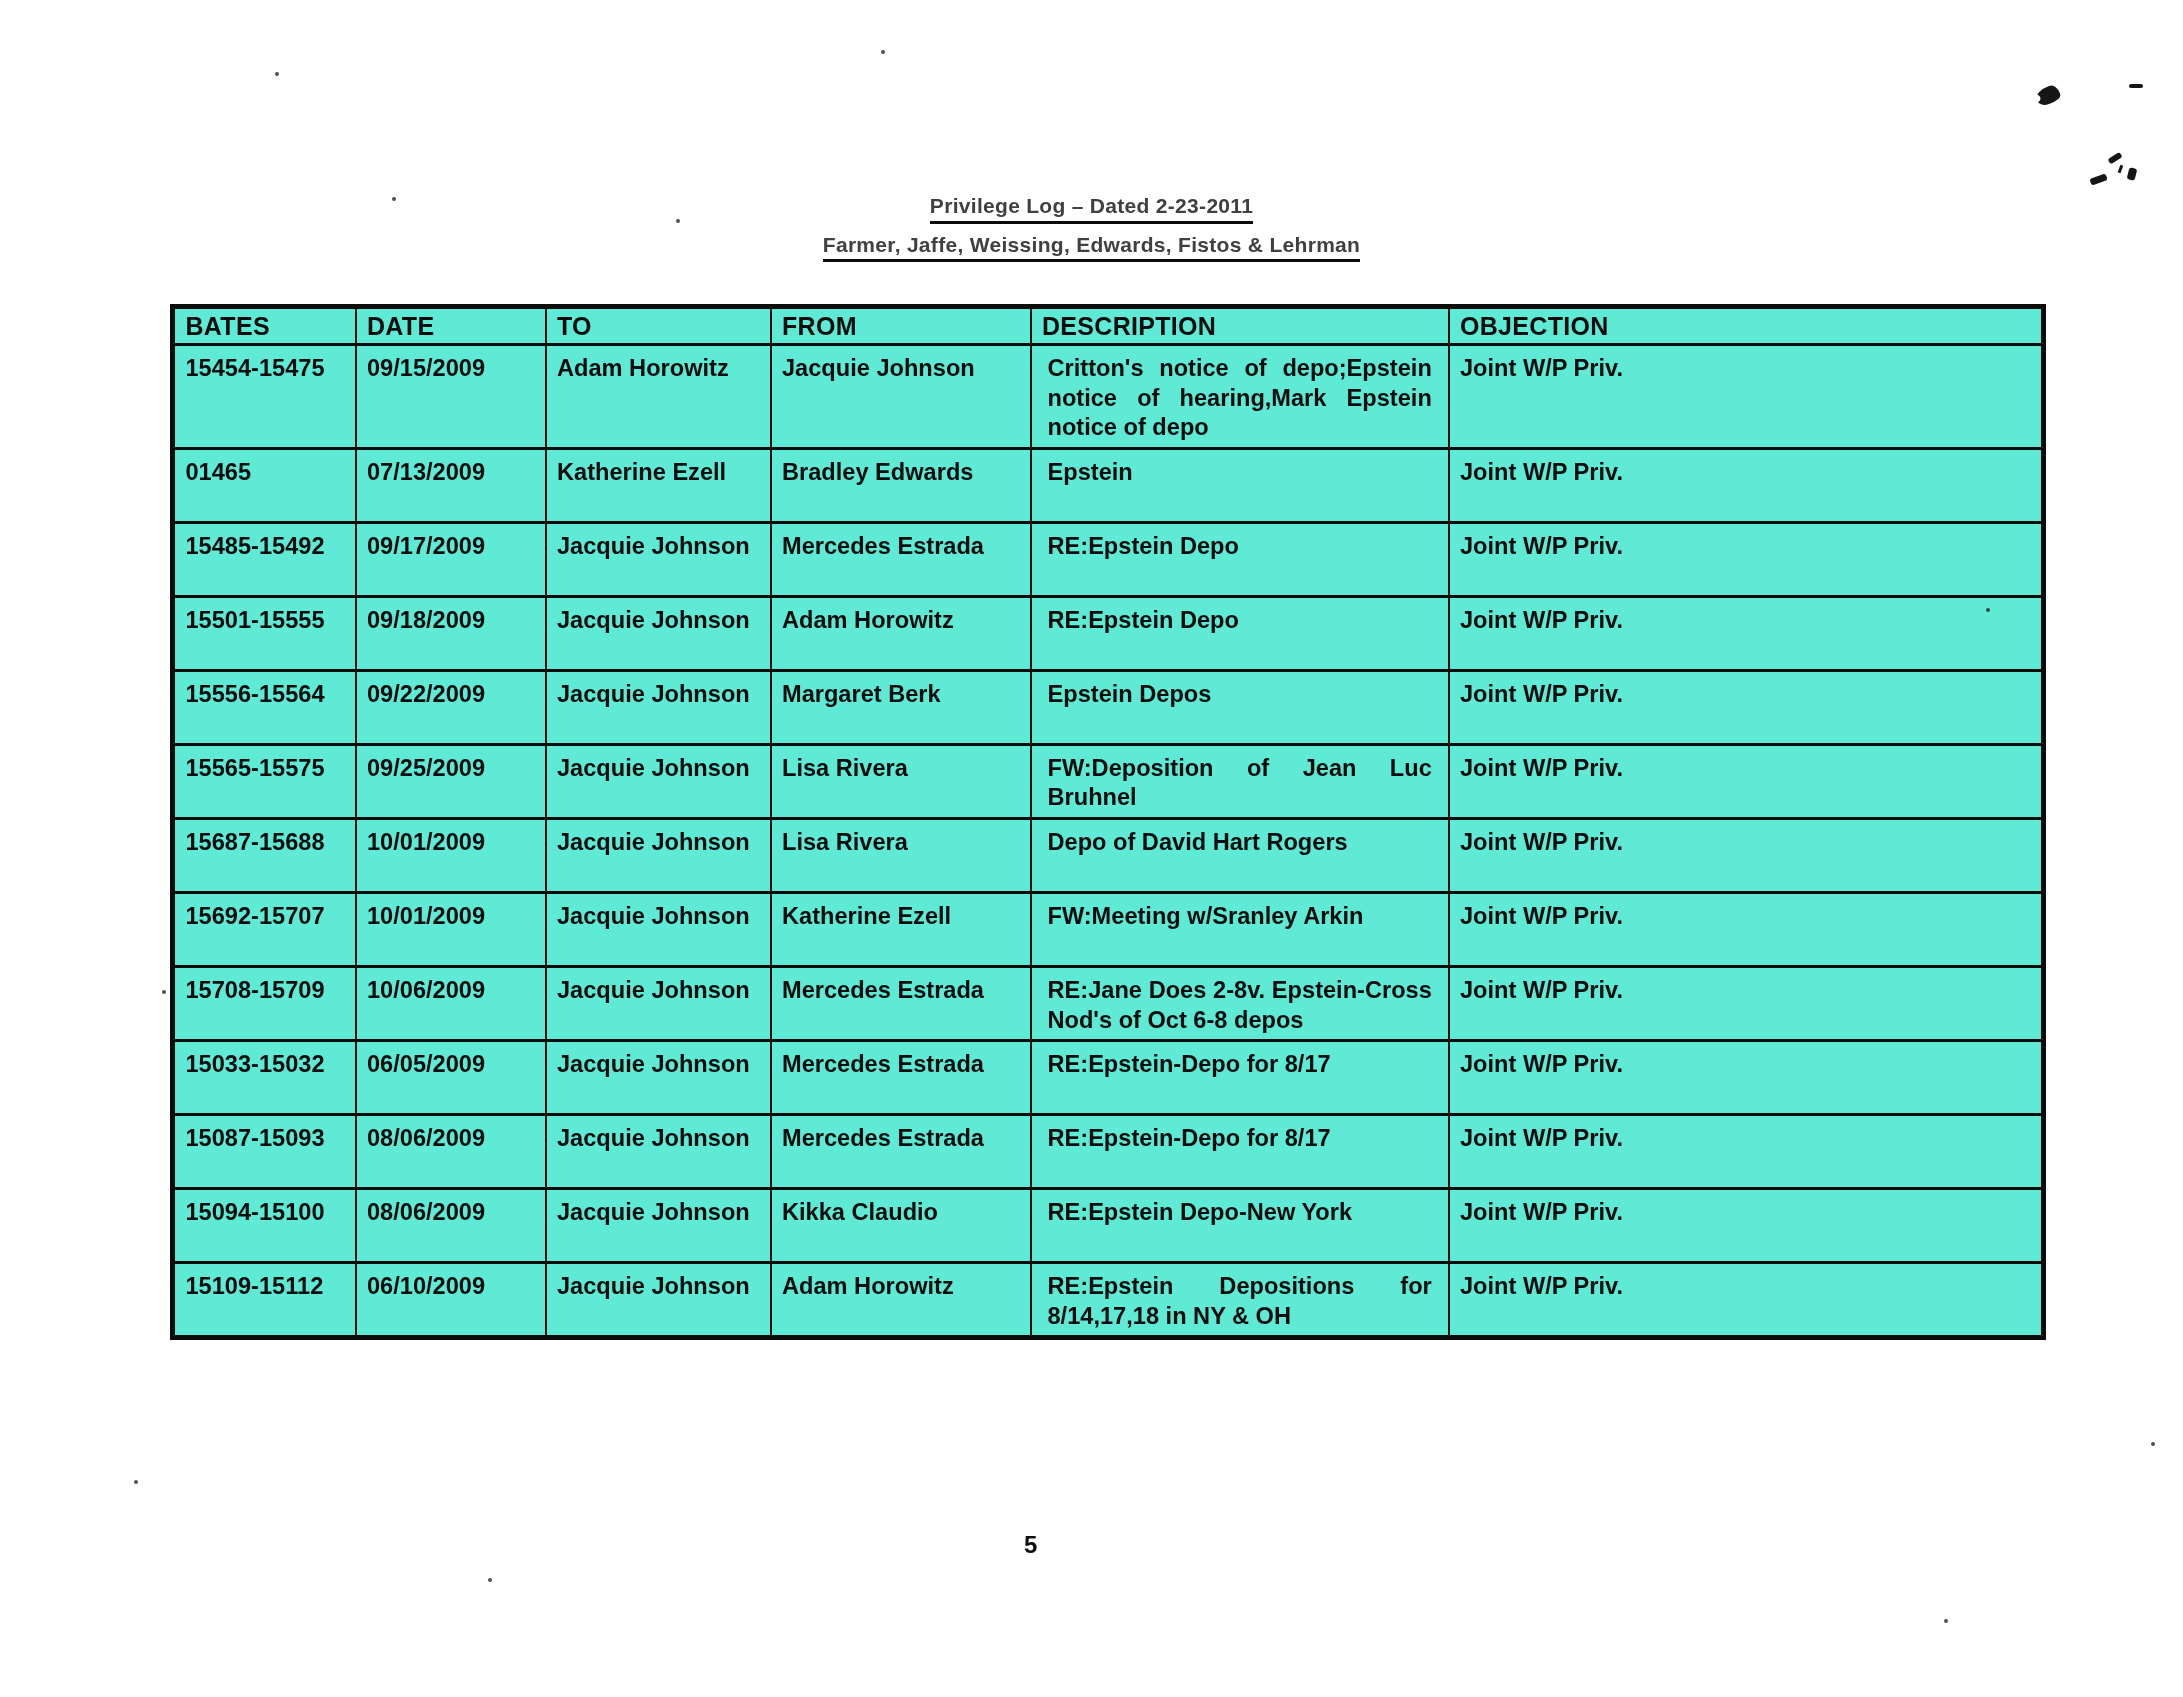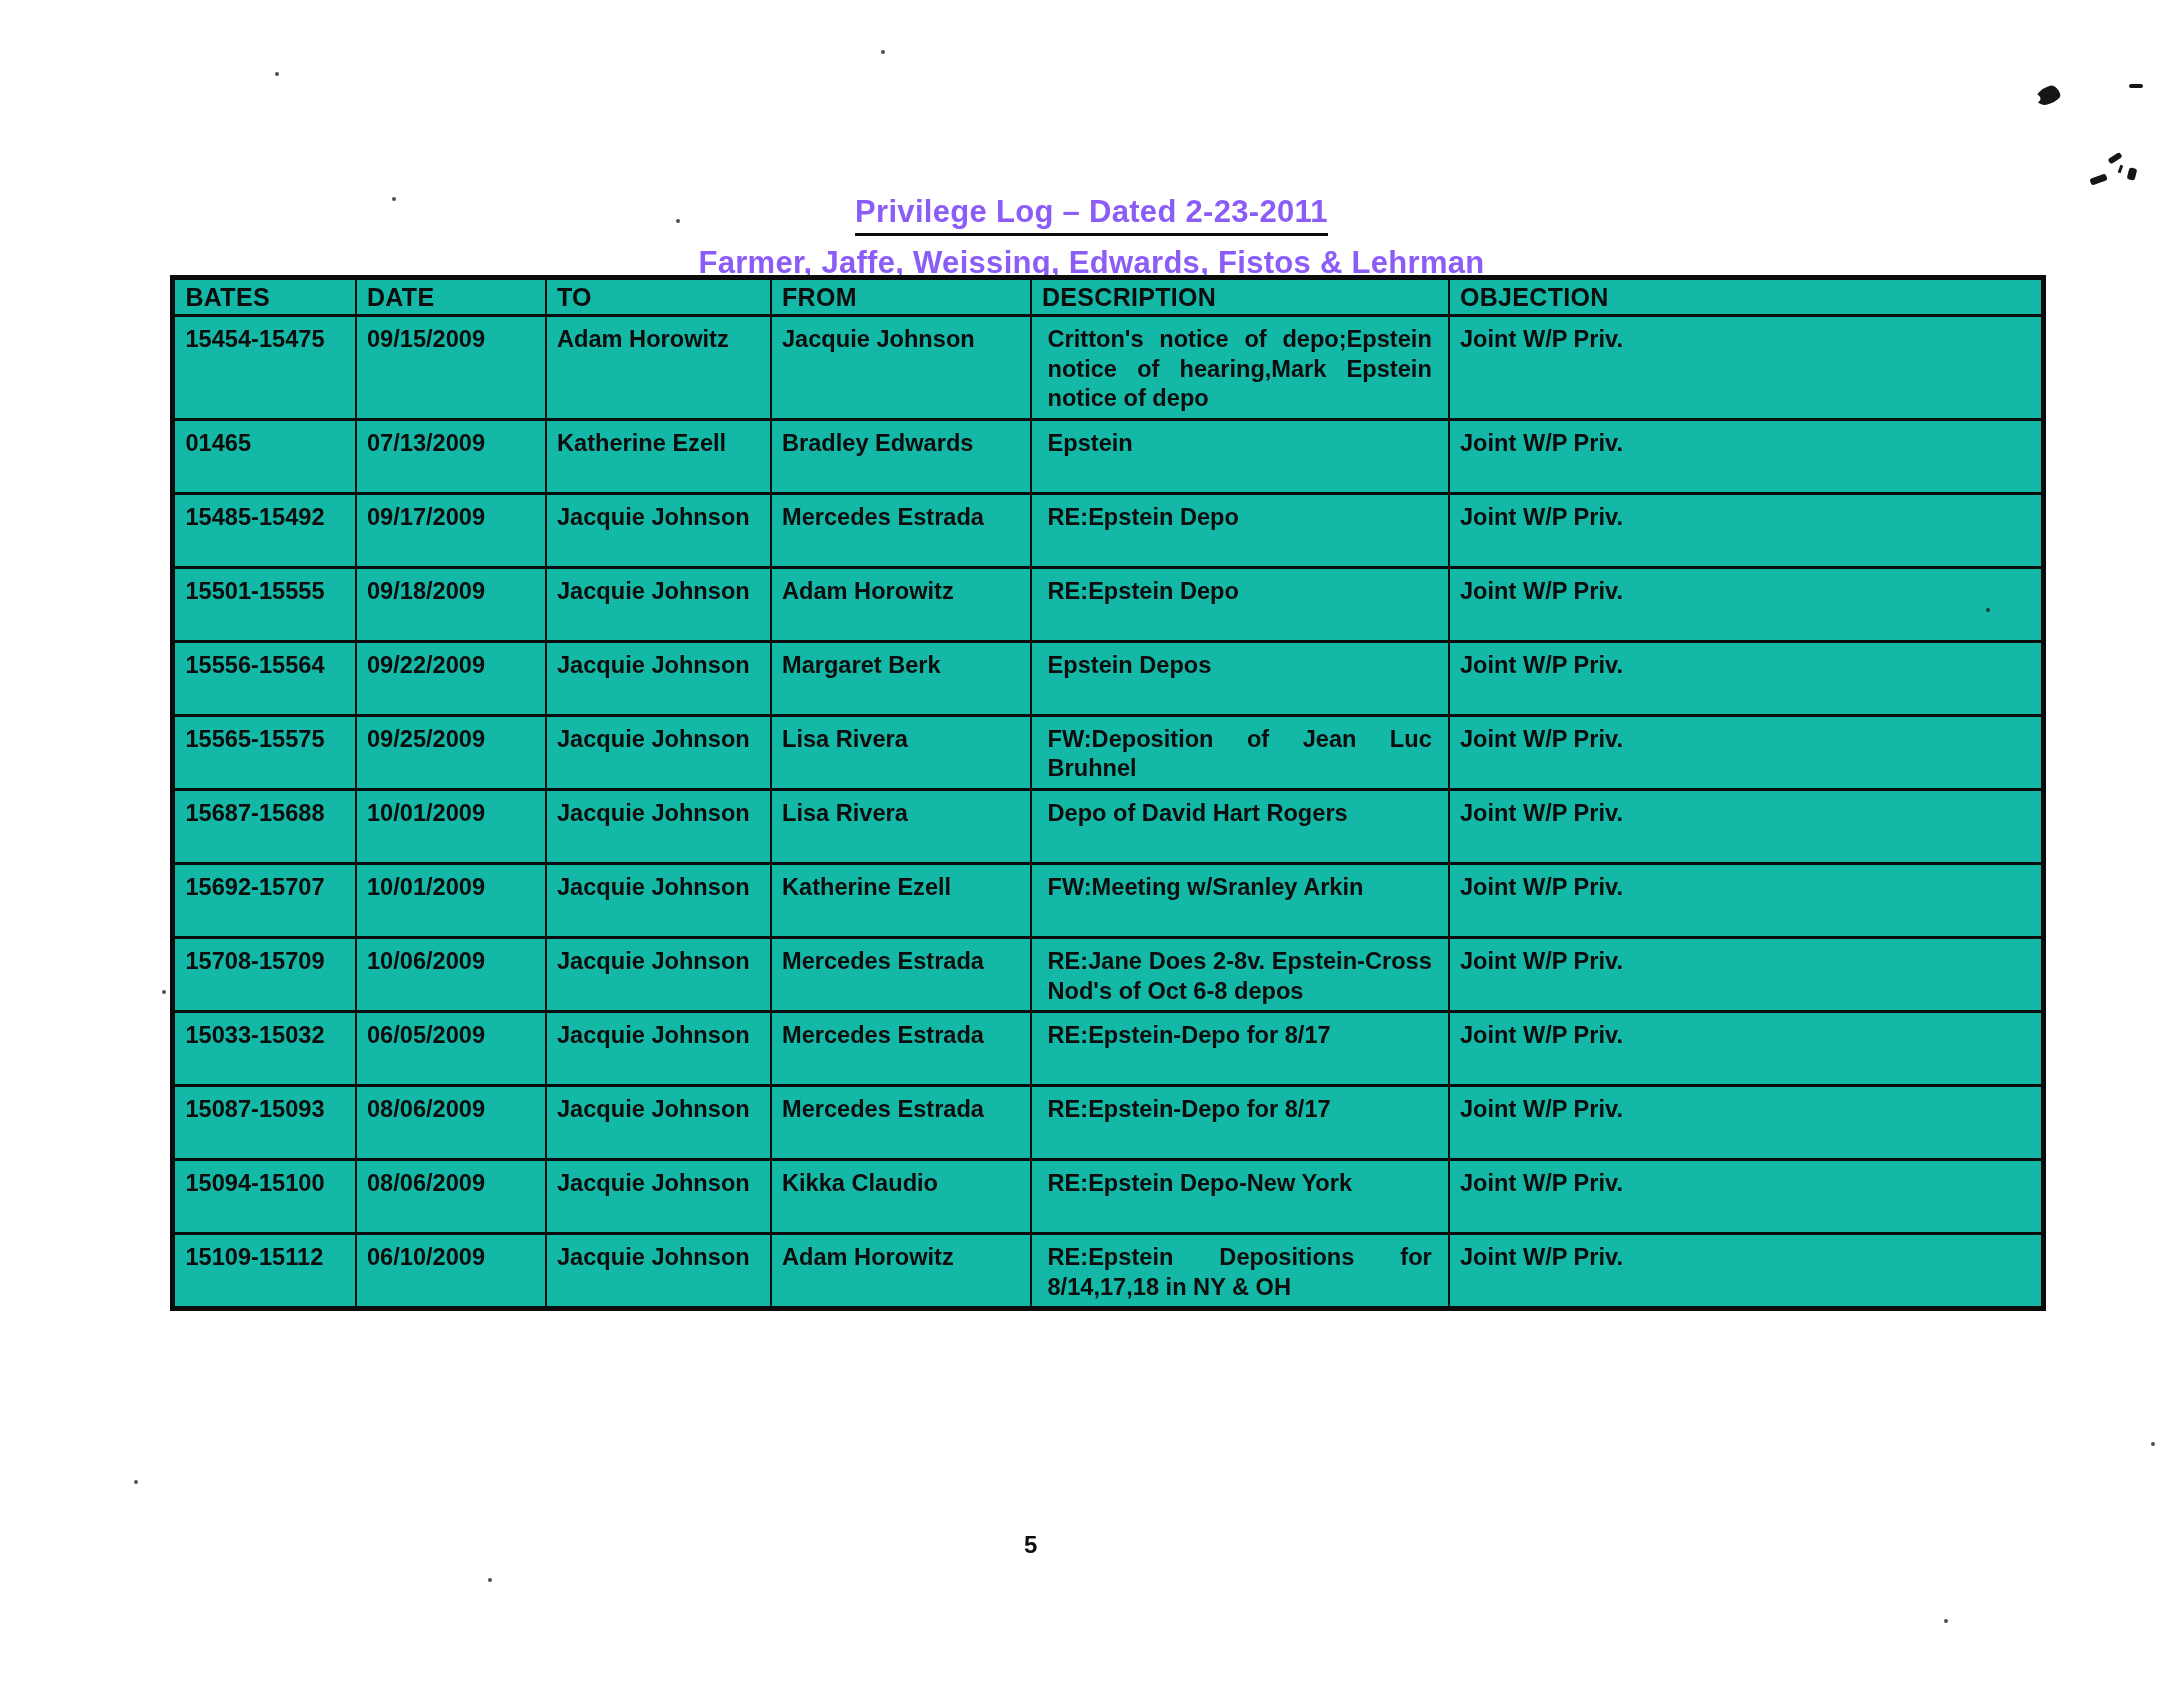--- a/index.html
+++ b/index.html
@@ -24,39 +24,39 @@
   .title-block {
     position: absolute;
     top: 194px;
     left: 0;
     width: 2183px;
     text-align: center;
   }
   .title-line {
     display: block;
     margin: 0 auto 9.2px auto;
-    font-size: 31px;
+    font-size: 21px;
     font-weight: bold;
     letter-spacing: 0.3px;
-    color: #8b5cf6;
+    color: #404040;
   }
   .title-line > span {
     display: inline-block;
     border-bottom: 3.9px solid #0b0b0b;
     padding-bottom: 2.6px;
   }
   
   table.priv-log {
     position: absolute;
     left: 170px;
-    top: 275px;
+    top: 304px;
     width: 1871px;
     border-collapse: collapse;
     table-layout: fixed;
-    background: #14b8a6;
+    background: #5eead4;
   }
   table.priv-log {
     border: 5.2px solid #0c0c0c;
   }
   col.c-bates { width: 183px; }
   col.c-date  { width: 190px; }
   col.c-to    { width: 225px; }
   col.c-from  { width: 260px; }
   col.c-desc  { width: 418px; }
   col.c-obj   { width: 595px; }

